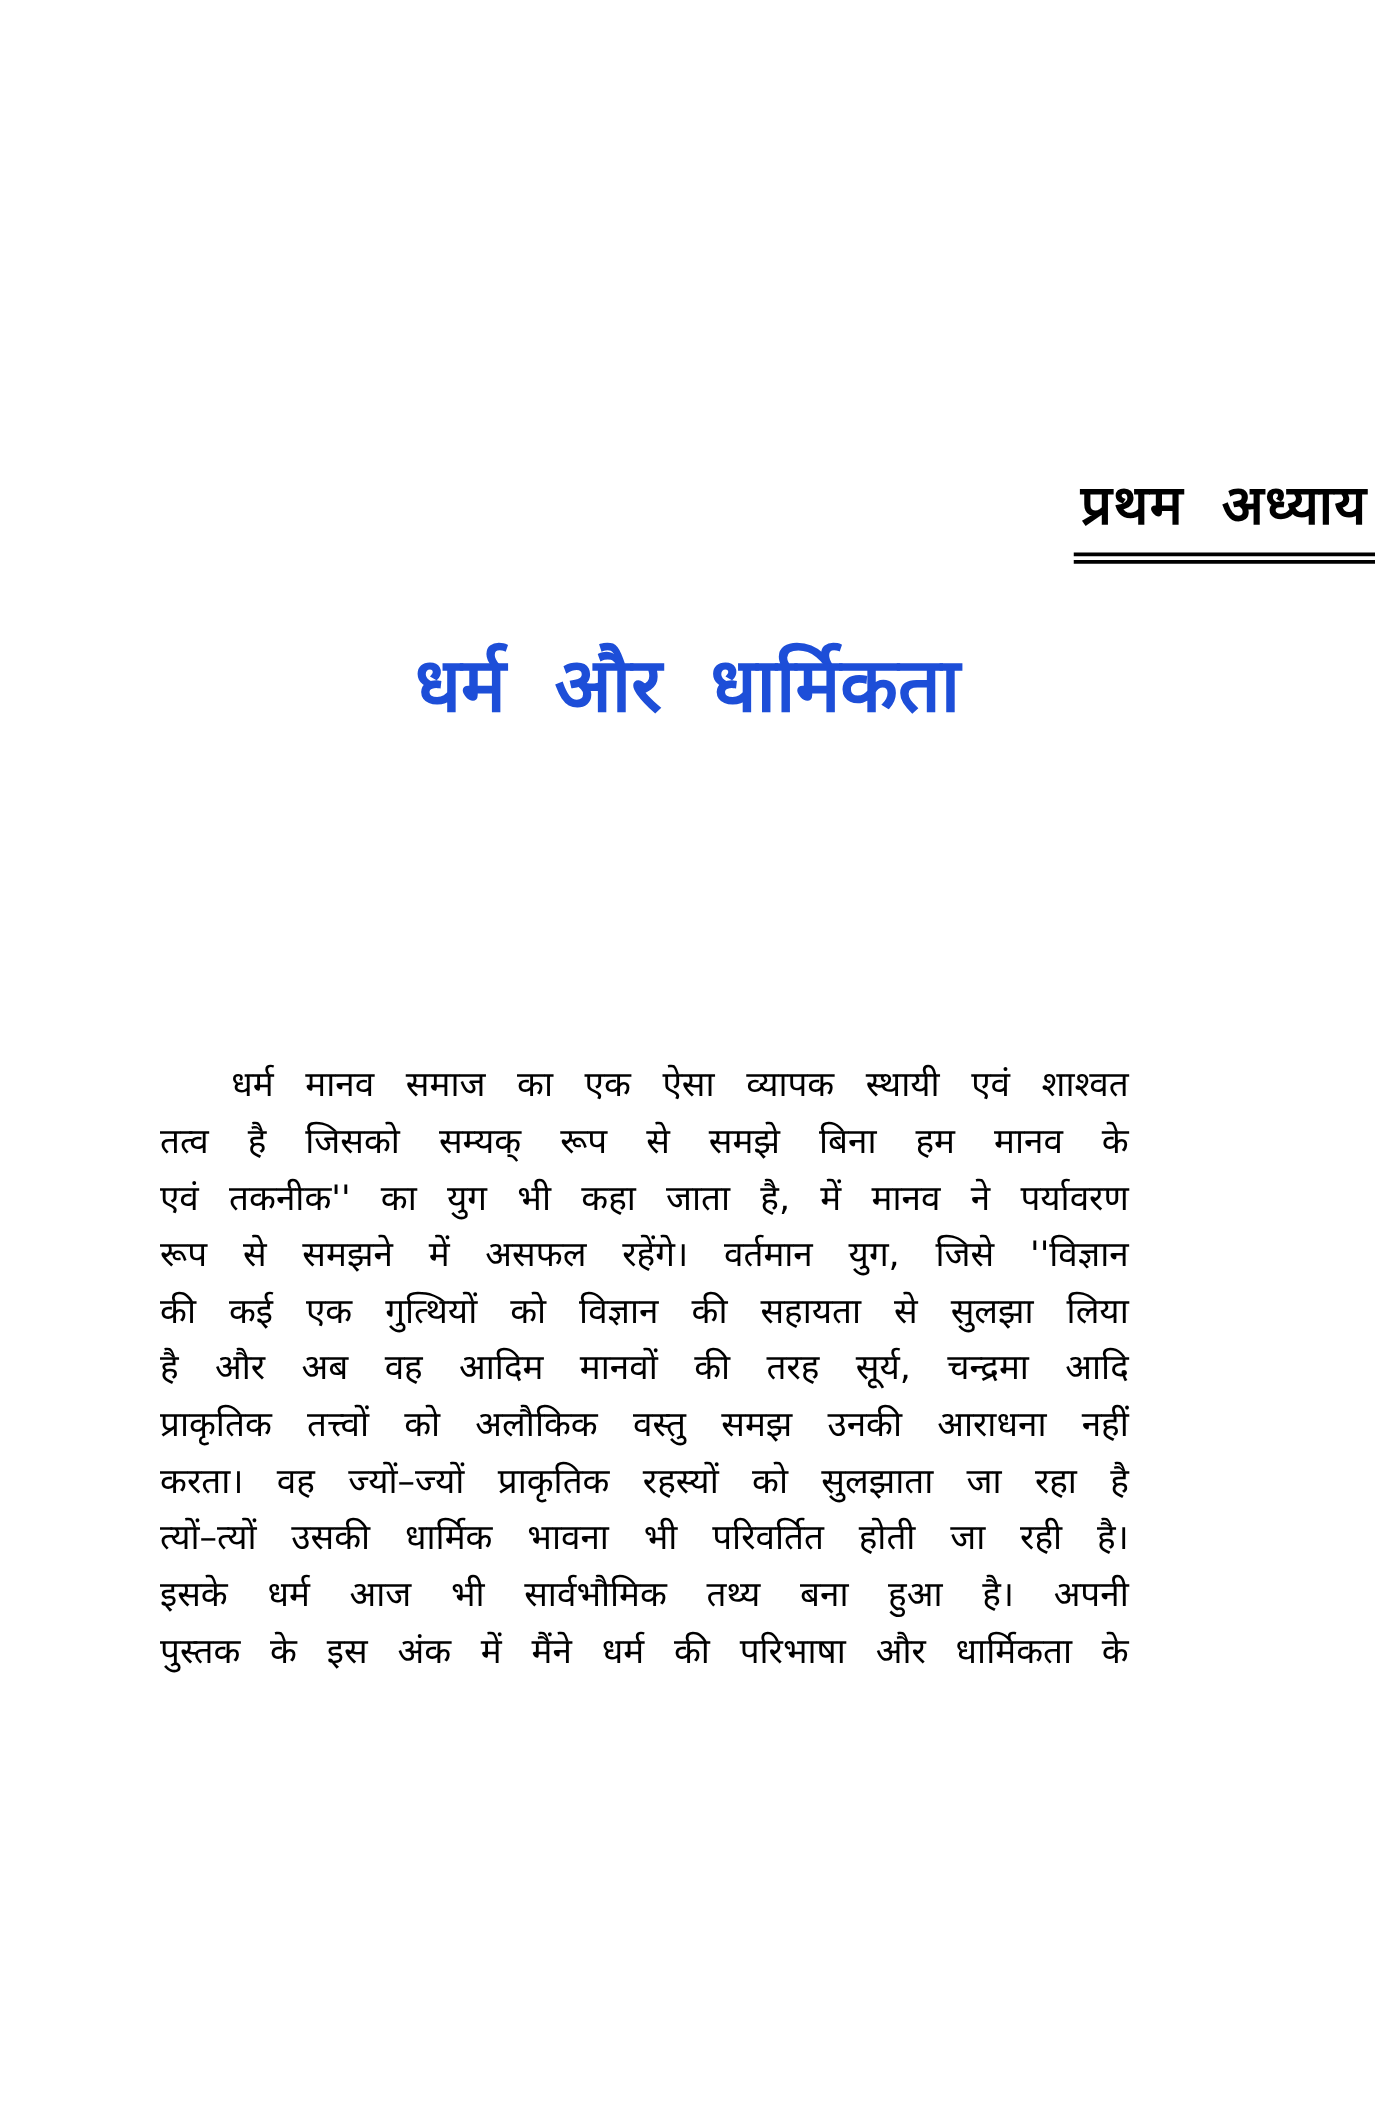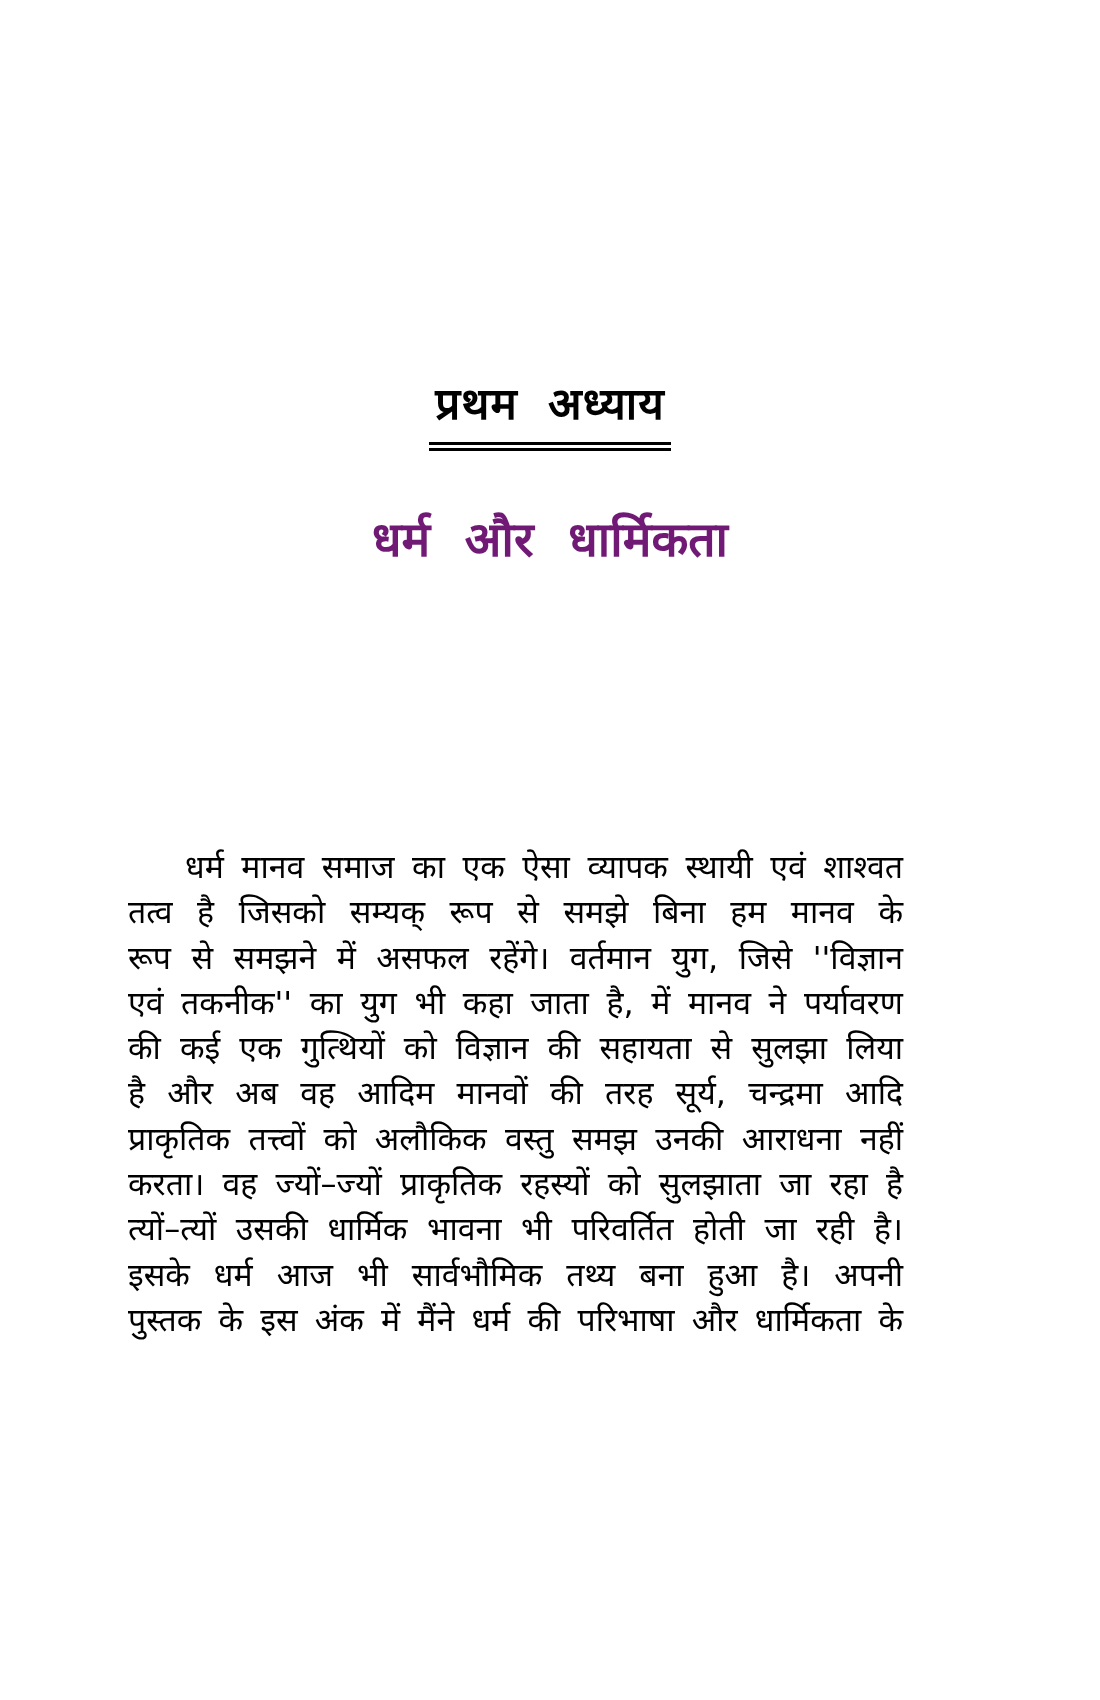--- a/index.html
+++ b/index.html
@@ -13,49 +13,49 @@
     height: 1700px;
     background: #ffffff;
     color: #000000;
     overflow: hidden;
   }
   .chapter-heading-wrap {
     position: absolute;
     top: 372px;
     left: 0;
     width: 100%;
-    text-align: center;
+    text-align: right;
   }
   .chapter-heading {
     display: inline-block;
     font-size: 44px;
     font-weight: bold;
     letter-spacing: 1px;
     color: #000000;
     padding: 0 6px 10px 6px;
     border-bottom: 9px double #000000;
     word-spacing: 14px;
   }
   .page-title {
     position: absolute;
     top: 505px;
     left: 0;
     width: 100%;
     text-align: center;
-    font-size: 48px;
+    font-size: 60px;
     font-weight: bold;
-    color: #701a75;
+    color: #1d4ed8;
     word-spacing: 18px;
   }
   .body-text {
     position: absolute;
     top: 845px;
     left: 128px;
     width: 775px;
-    font-size: 32px;
+    font-size: 28px;
     color: #000000;
   }
   .body-line {
     height: 45.3px;
     line-height: 45.3px;
     text-align: justify;
     text-align-last: justify;
     white-space: normal;
   }
   .body-line.indent {
@@ -72,22 +72,22 @@
 
   <div class="chapter-heading-wrap">
     <span class="chapter-heading">प्रथम अध्याय</span>
   </div>
 
   <div class="page-title">धर्म और धार्मिकता</div>
 
   <div class="body-text">
     <div class="body-line indent">धर्म मानव समाज का एक ऐसा व्यापक स्थायी एवं शाश्वत</div>
     <div class="body-line">तत्व है जिसको सम्यक् रूप से समझे बिना हम मानव के</div>
+    <div class="body-line">एवं तकनीक'' का युग भी कहा जाता है, में मानव ने पर्यावरण</div>
     <div class="body-line">रूप से समझने में असफल रहेंगे। वर्तमान युग, जिसे ''विज्ञान</div>
-    <div class="body-line">एवं तकनीक'' का युग भी कहा जाता है, में मानव ने पर्यावरण</div>
     <div class="body-line">की कई एक गुत्थियों को विज्ञान की सहायता से सुलझा लिया</div>
     <div class="body-line">है और अब वह आदिम मानवों की तरह सूर्य, चन्द्रमा आदि</div>
     <div class="body-line">प्राकृतिक तत्त्वों को अलौकिक वस्तु समझ उनकी आराधना नहीं</div>
     <div class="body-line">करता। वह ज्यों–ज्यों प्राकृतिक रहस्यों को सुलझाता जा रहा है</div>
     <div class="body-line">त्यों–त्यों उसकी धार्मिक भावना भी परिवर्तित होती जा रही है।</div>
     <div class="body-line">इसके धर्म आज भी सार्वभौमिक तथ्य बना हुआ है। अपनी</div>
     <div class="body-line">पुस्तक के इस अंक में मैंने धर्म की परिभाषा और धार्मिकता के</div>
   </div>
 
 </div>

